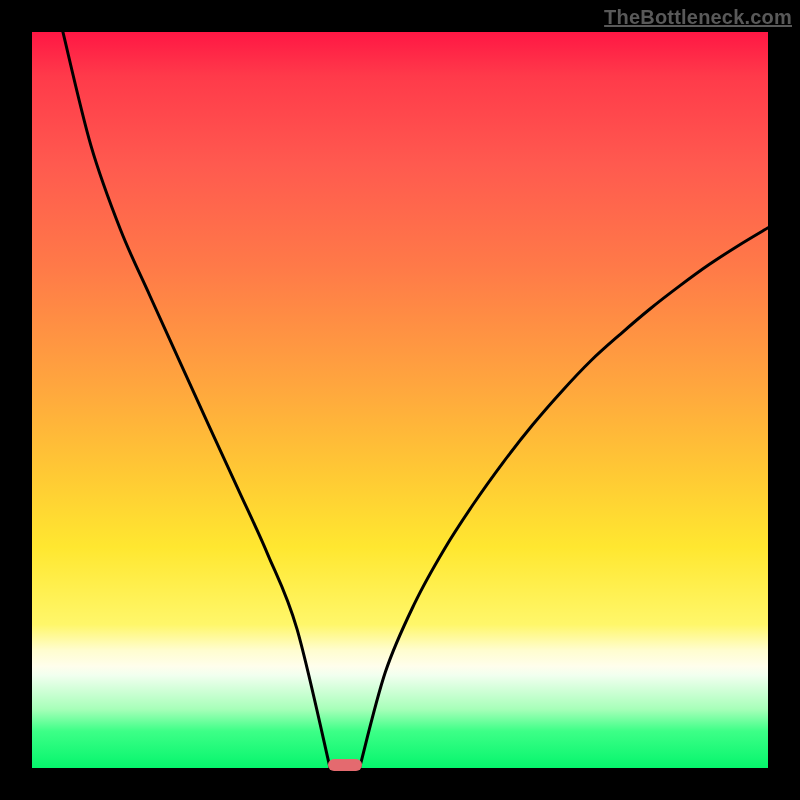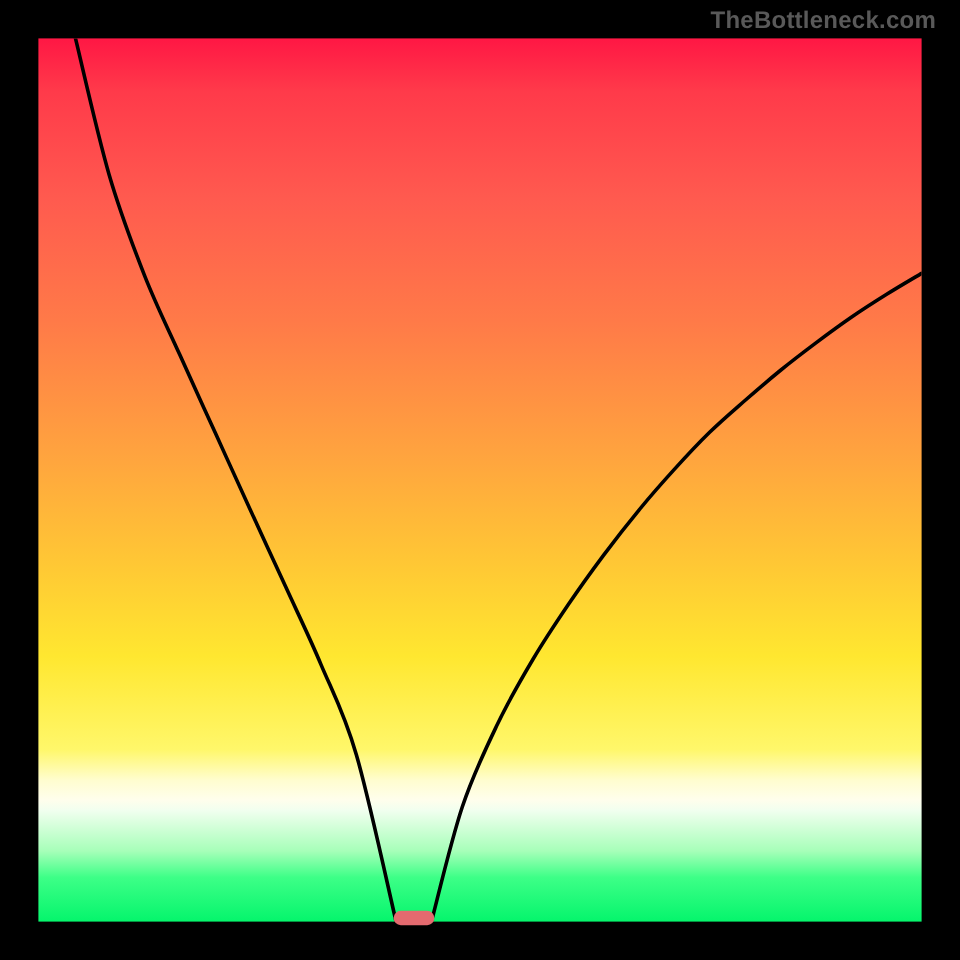--- a/index.html
+++ b/index.html
@@ -38,26 +38,27 @@
       #fffeec 86.2%,
       #f1ffef 87.4%,
       #a7ffb9 92%,
       #3dff87 95%,
       #05f56c 100%
     );
   }
   .watermark {
     position: absolute;
     top: 6px;
-    right: 20px;
+    right: 8px;
     font-family: Arial, Helvetica, sans-serif;
     font-size: 20px;
     font-weight: 600;
     color: #595959;
     letter-spacing: 0.2px;
+    text-decoration: underline;
   }
   .curve-svg {
     position: absolute;
     left: 32px;
     top: 32px;
     width: 736px;
     height: 736px;
   }
   .marker {
     position: absolute;

